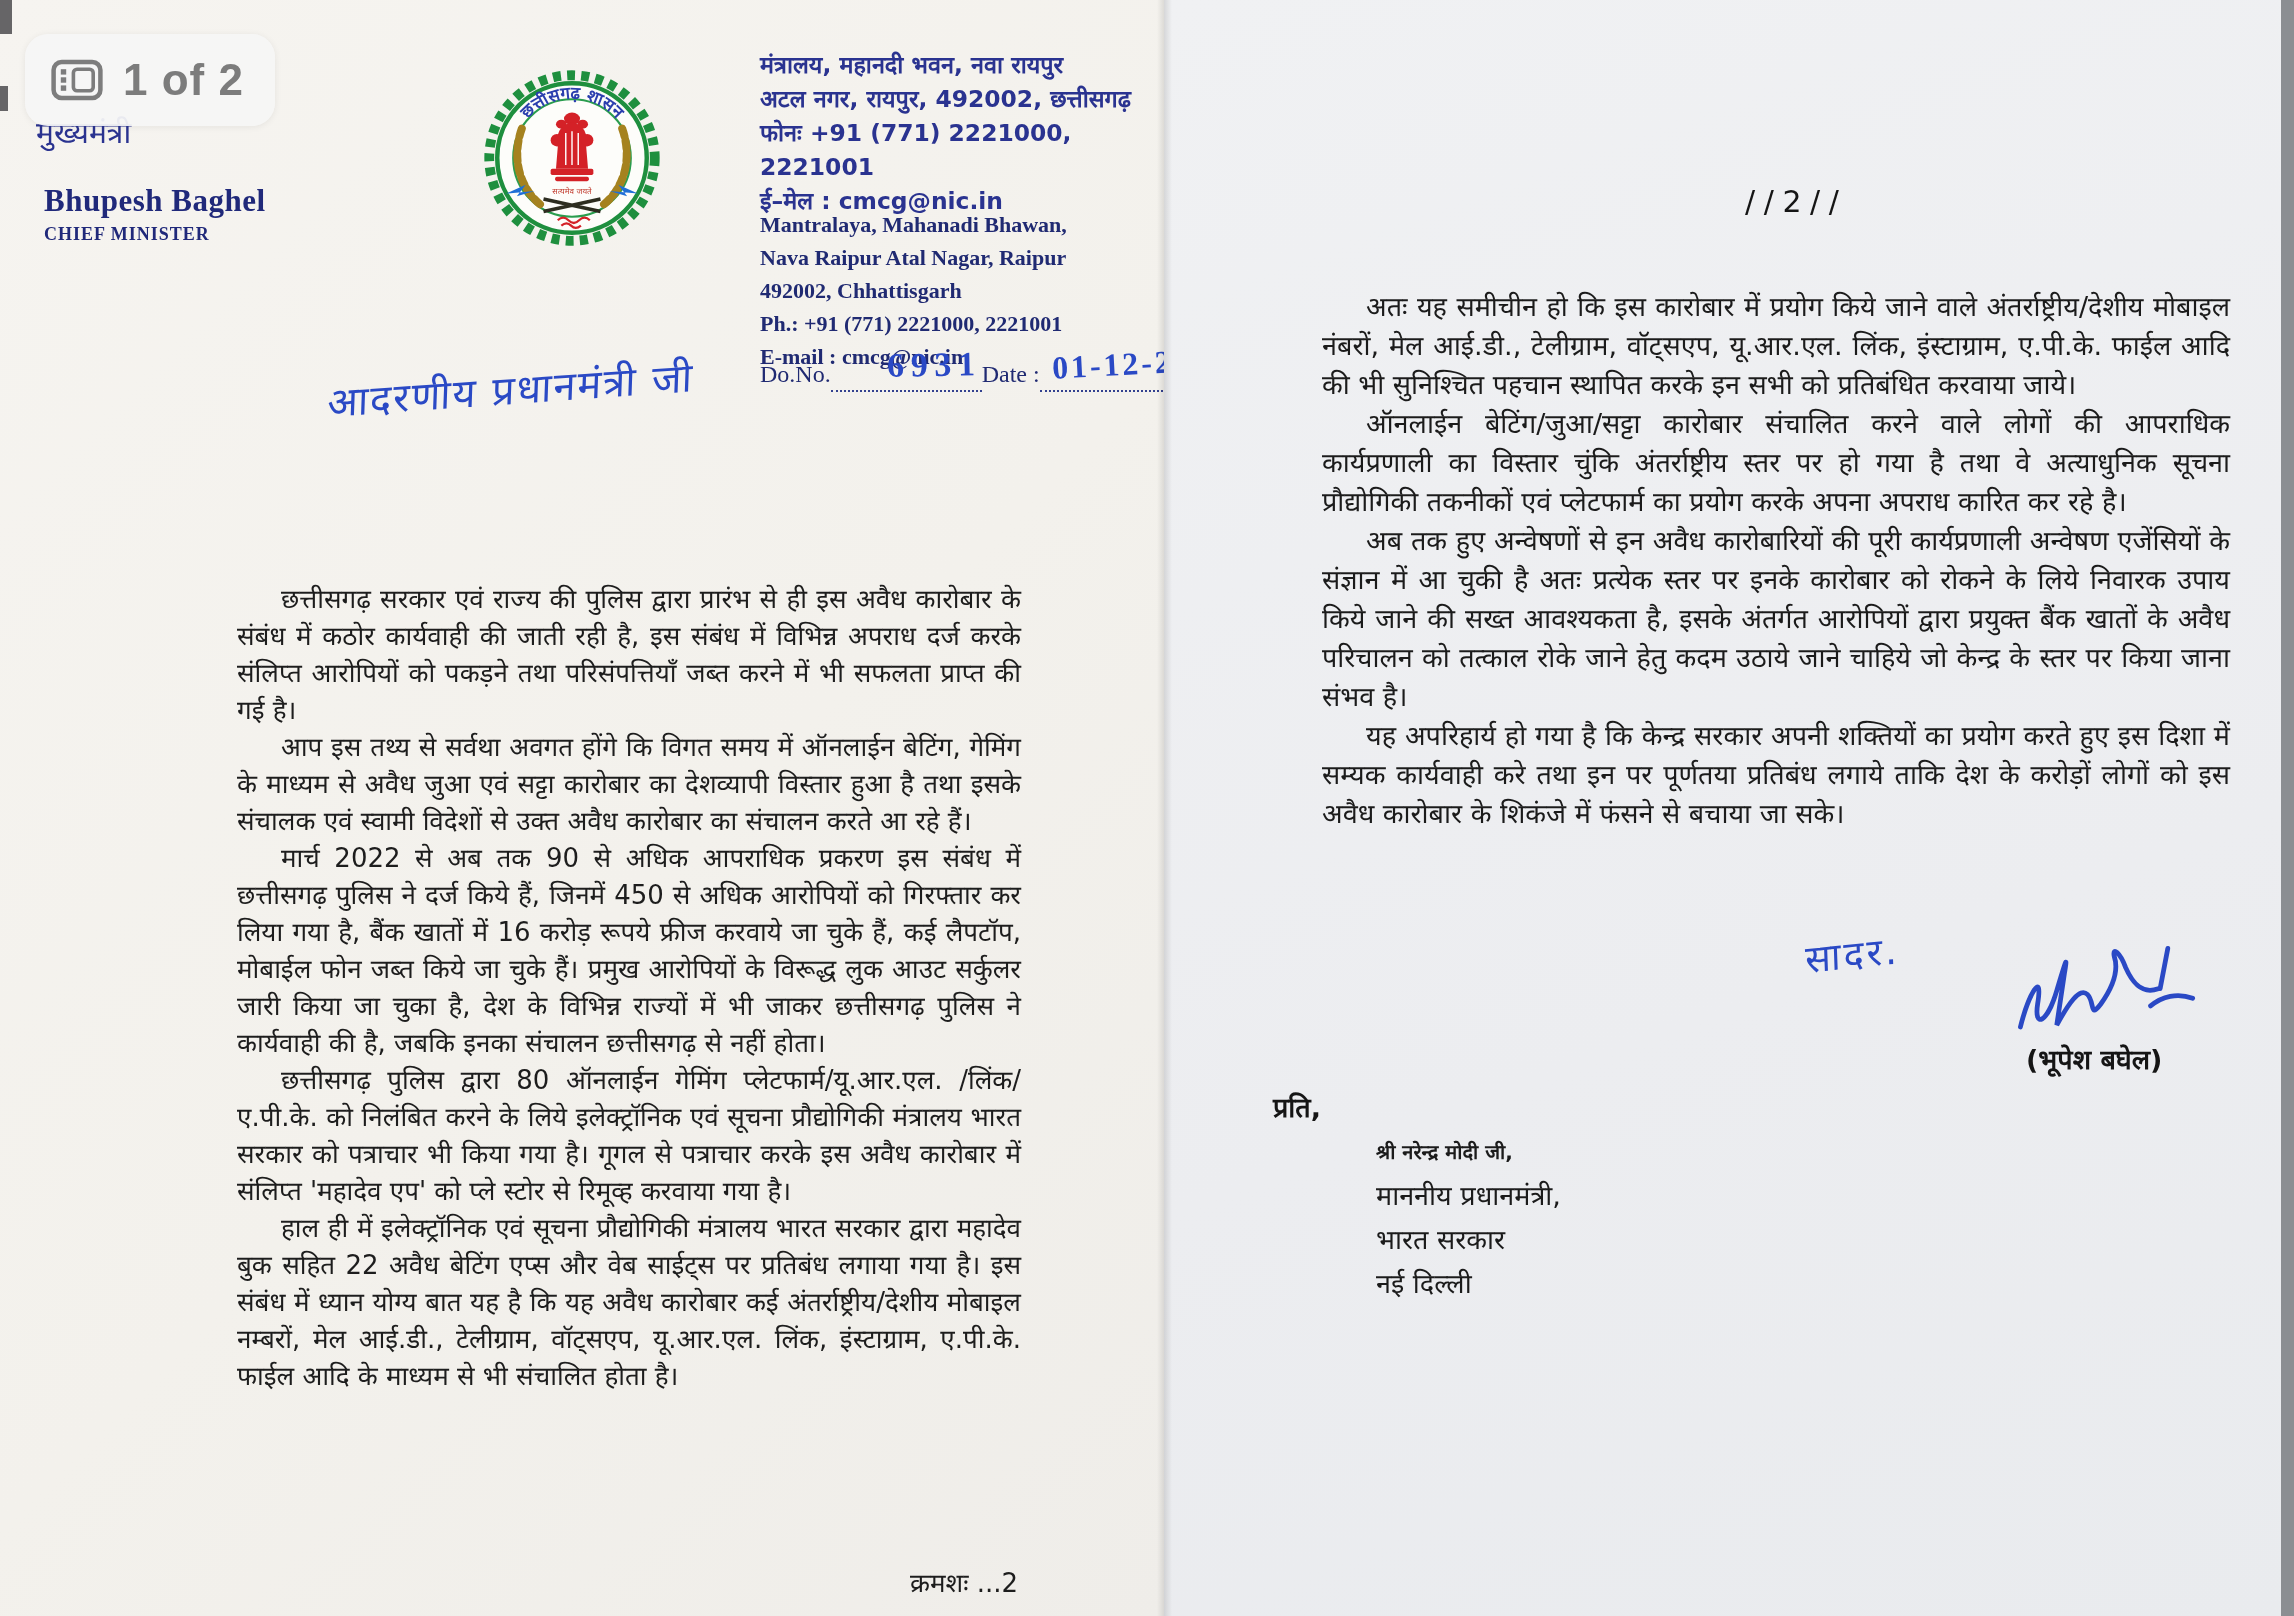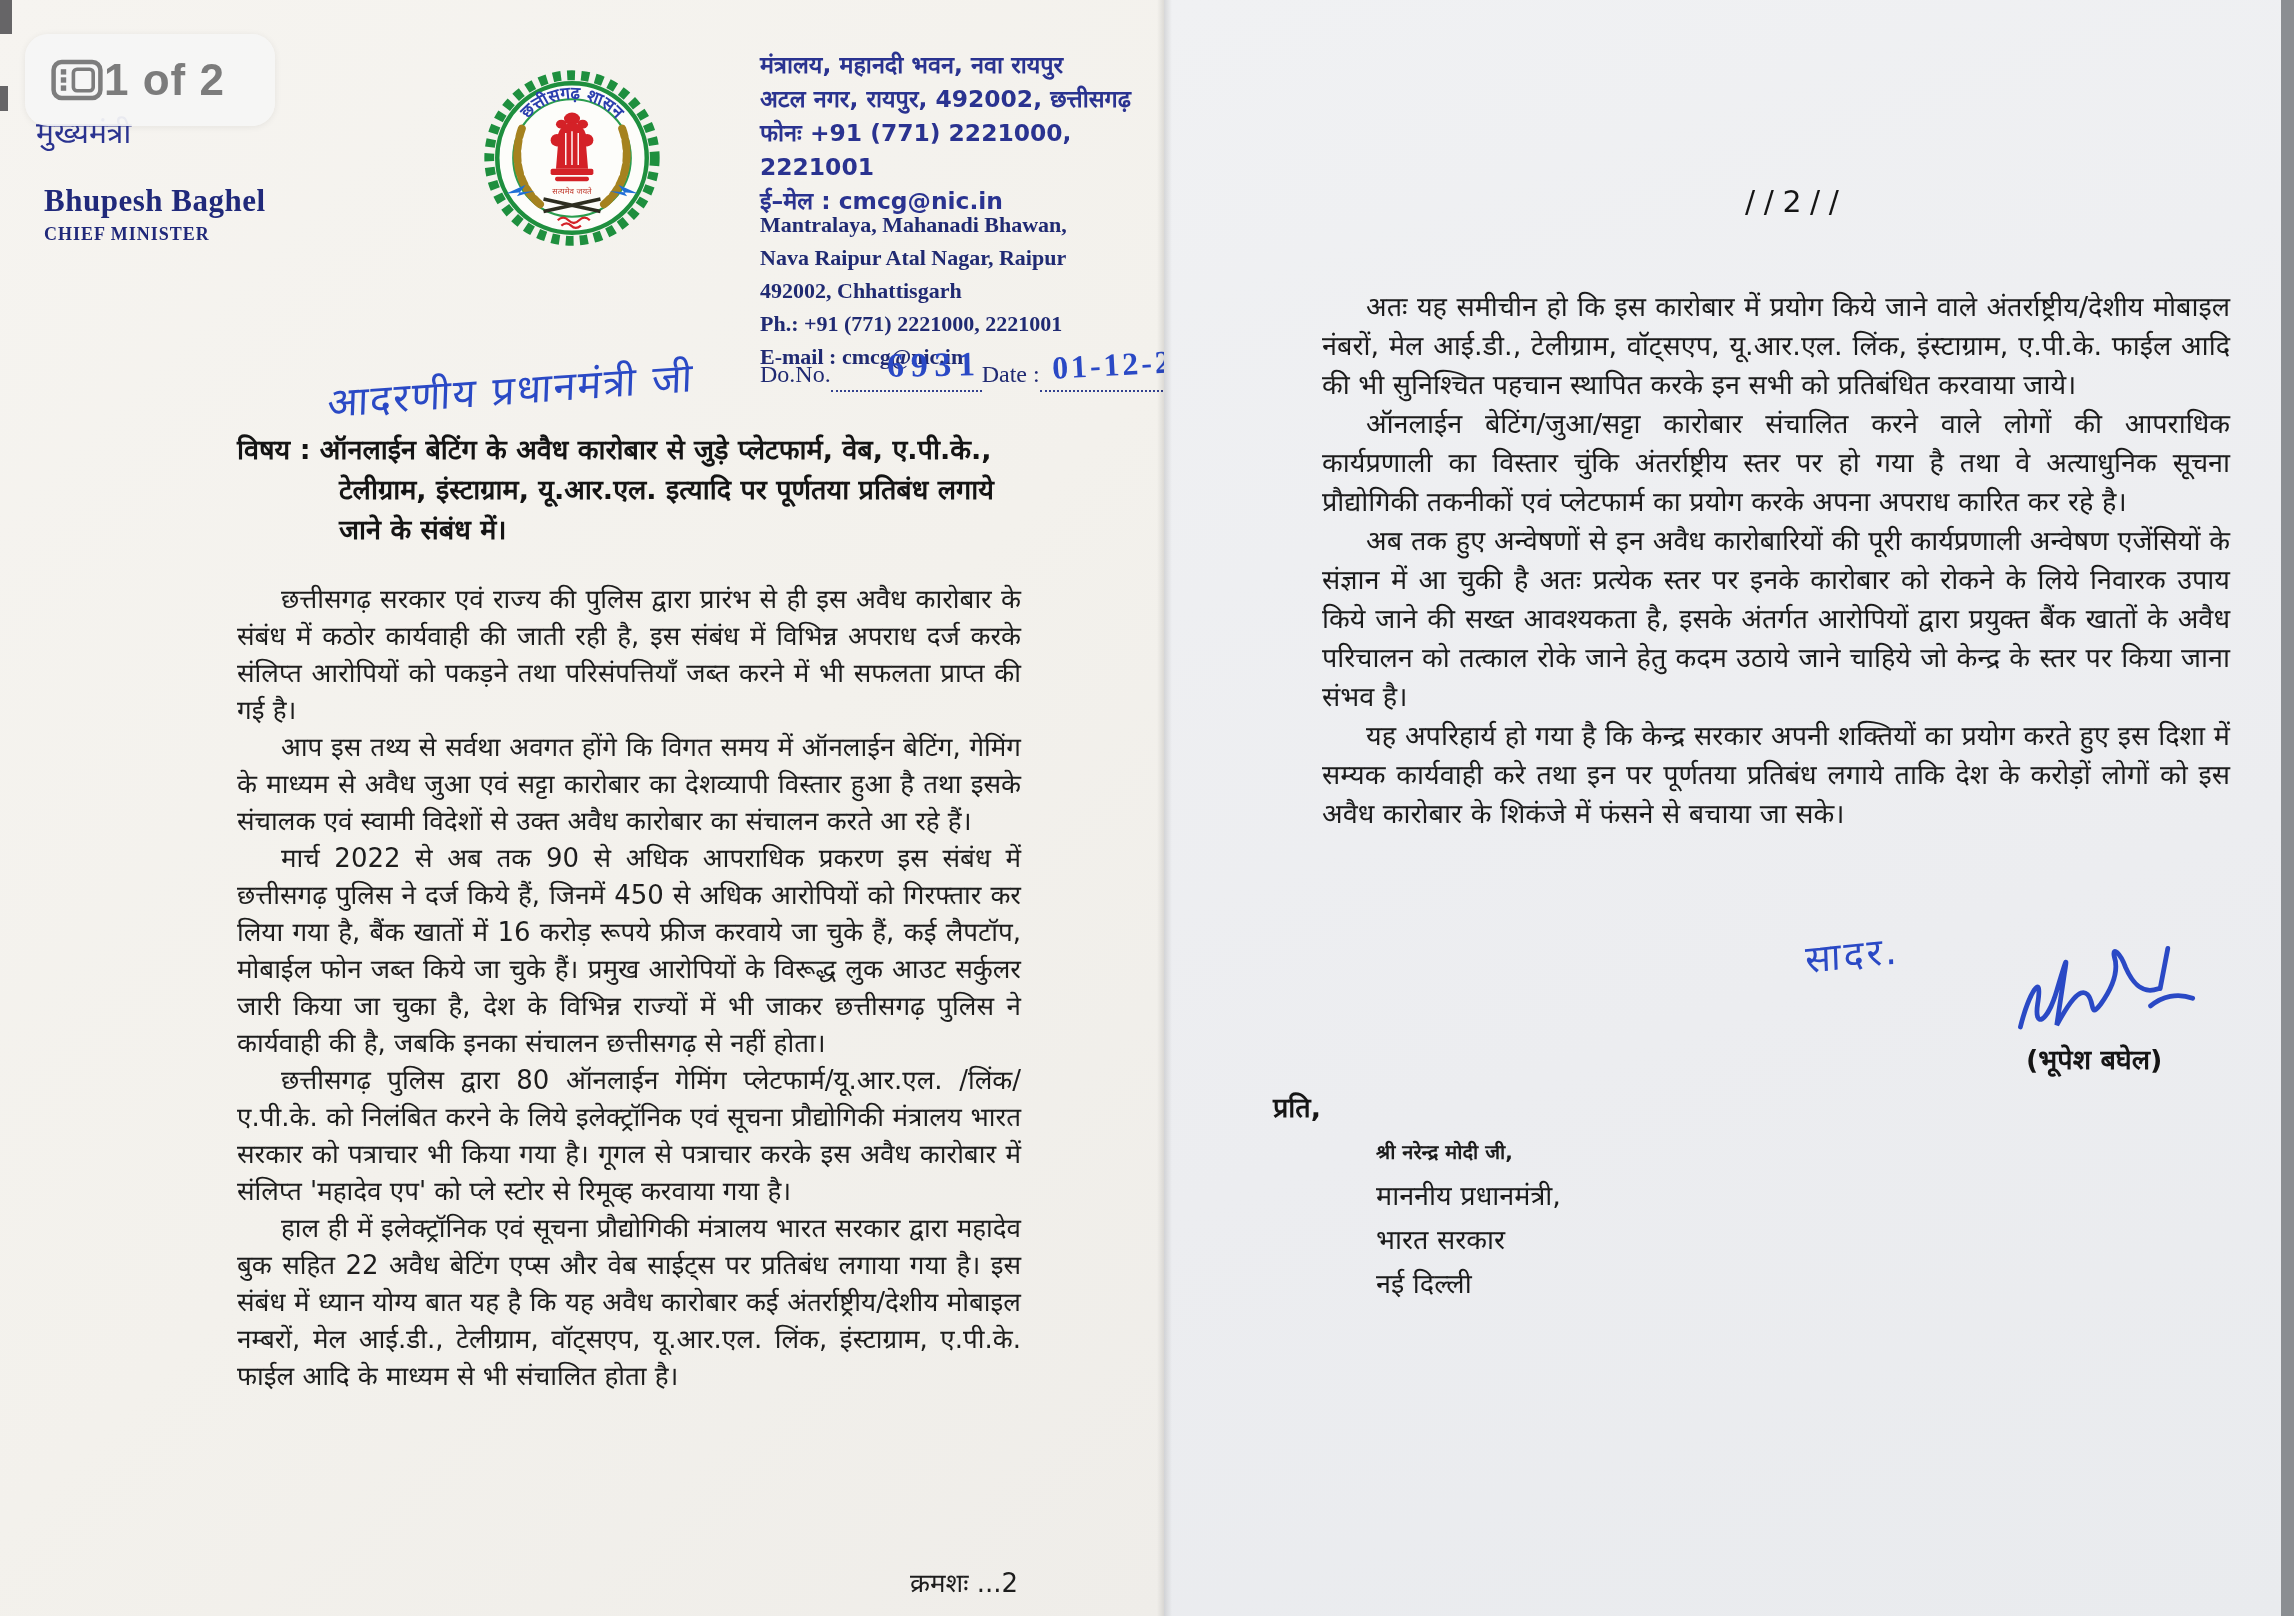--- a/index.html
+++ b/index.html
@@ -10,21 +10,21 @@
   #page1{left:0;width:1164px;background:linear-gradient(135deg,#f6f4f0 0%,#f3f1ec 55%,#efede9 100%);}
   #page2{left:1164px;width:1130px;background:linear-gradient(160deg,#f0f1f3 0%,#ecedf0 60%,#e9ebee 100%);}
   #page-divider{left:1157px;top:0;width:15.3px;height:1616px;
     background:linear-gradient(90deg,rgba(0,0,0,0) 0%,rgba(0,0,0,0.10) 50%,rgba(0,0,0,0) 100%);}
   #scan-edge-right{left:2281px;top:0;width:13.4px;height:1616px;background:#8b8e92;}
   .corner-mark{background:#35363a;opacity:.75;}
 
   
   #pagebadge{left:25px;top:34px;width:250px;height:92px;border-radius:23px;
     background:rgba(245,245,245,0.94);box-shadow:0 1px 7.6px rgba(0,0,0,0.07);
-    display:flex;align-items:center;padding:0 25px;box-sizing:border-box;z-index:9;}
+    display:flex;align-items:center;gap:19px;padding:0 25px;box-sizing:border-box;z-index:9;}
   #pagebadge .lbl{color:#7c7c7c;font-weight:700;font-size:44px;letter-spacing:1px;
     font-family:"Liberation Sans","DejaVu Sans",sans-serif;}
 
   .navy{color:#20297a;}
   .serif{font-family:"Liberation Serif","DejaVu Serif",serif;}
   .ink{color:#2a49c5;}
 
   #occluded-word{left:36px;top:111px;font-size:30px;font-weight:400;color:#2a3390;z-index:1;}
 
   #sender{left:44px;top:185px;line-height:1;}
@@ -126,25 +126,20 @@
       <div>Ph.: +91 (771) 2221000, 2221001</div>
       <div>E-mail :  cmcg@nic.in</div>
     </div>
 
     <div class="abs serif" id="refline">
       <span>Do.No.</span><span class="dotline" style="width:151px;"><span class="ink hand-no">6931</span></span><span>Date :</span><span class="dotline" style="width:191px;"><span class="ink hand-date">01-12-2023</span></span>
     </div>
 
     <div class="abs ink" id="hand-note">आदरणीय प्रधानमंत्री जी</div>
 
-    <div class="abs" id="subject">
-      <div>विषय : ऑनलाईन बेटिंग के अवैध कारोबार से जुड़े प्लेटफार्म, वेब, ए.पी.के.,</div>
-      <div class="wrap">टेलीग्राम, इंस्टाग्राम, यू.आर.एल. इत्यादि पर पूर्णतया प्रतिबंध लगाये</div>
-      <div class="wrap">जाने के संबंध में।</div>
-    </div>
 
     <div class="abs" id="body1">
       <p>छत्तीसगढ़ सरकार एवं राज्य की पुलिस द्वारा प्रारंभ से ही इस अवैध कारोबार के संबंध में कठोर कार्यवाही की जाती रही है, इस संबंध में विभिन्न अपराध दर्ज करके संलिप्त आरोपियों को पकड़ने तथा परिसंपत्तियाँ जब्त करने में भी सफलता प्राप्त की गई है।</p>
       <p>आप इस तथ्य से सर्वथा अवगत होंगे कि विगत समय में ऑनलाईन बेटिंग, गेमिंग के माध्यम से अवैध जुआ एवं सट्टा कारोबार का देशव्यापी विस्तार हुआ है तथा इसके संचालक एवं स्वामी विदेशों से उक्त अवैध कारोबार का संचालन करते आ रहे हैं।</p>
       <p>मार्च 2022 से अब तक 90 से अधिक आपराधिक प्रकरण इस संबंध में छत्तीसगढ़ पुलिस ने दर्ज किये हैं, जिनमें 450 से अधिक आरोपियों को गिरफ्तार कर लिया गया है, बैंक खातों में 16 करोड़ रूपये फ्रीज करवाये जा चुके हैं, कई लैपटॉप, मोबाईल फोन जब्त किये जा चुके हैं। प्रमुख आरोपियों के विरूद्ध लुक आउट सर्कुलर जारी किया जा चुका है, देश के विभिन्न राज्यों में भी जाकर छत्तीसगढ़ पुलिस ने कार्यवाही की है, जबकि इनका संचालन छत्तीसगढ़ से नहीं होता।</p>
       <p>छत्तीसगढ़ पुलिस द्वारा 80 ऑनलाईन गेमिंग प्लेटफार्म/यू.आर.एल. /लिंक/ए.पी.के. को निलंबित करने के लिये इलेक्ट्रॉनिक एवं सूचना प्रौद्योगिकी मंत्रालय भारत सरकार को पत्राचार भी किया गया है। गूगल से पत्राचार करके इस अवैध कारोबार में संलिप्त 'महादेव एप' को प्ले स्टोर से रिमूव्ह करवाया गया है।</p>
       <p>हाल ही में इलेक्ट्रॉनिक एवं सूचना प्रौद्योगिकी मंत्रालय भारत सरकार द्वारा महादेव बुक सहित 22 अवैध बेटिंग एप्स और वेब साईट्स पर प्रतिबंध लगाया गया है। इस संबंध में ध्यान योग्य बात यह है कि यह अवैध कारोबार कई अंतर्राष्ट्रीय/देशीय मोबाइल नम्बरों, मेल आई.डी., टेलीग्राम, वॉट्सएप, यू.आर.एल. लिंक, इंस्टाग्राम, ए.पी.के. फाईल आदि के माध्यम से भी संचालित होता है।</p>
     </div>
 
     <div class="abs" id="cont">क्रमशः  ...2</div>

